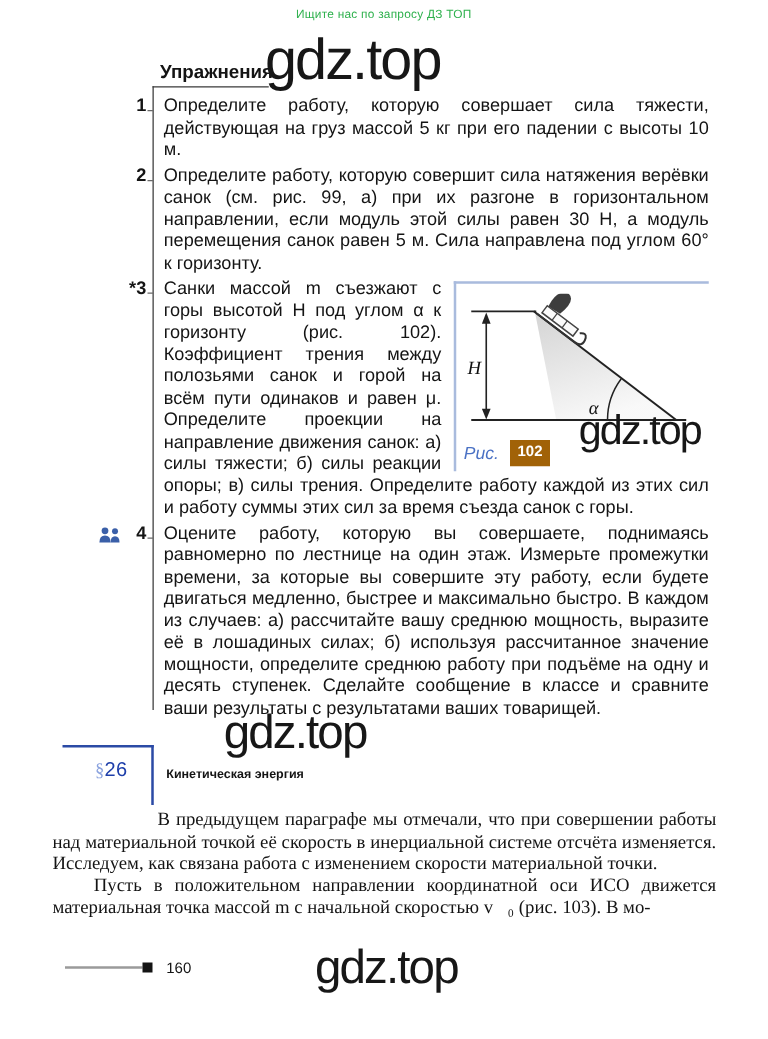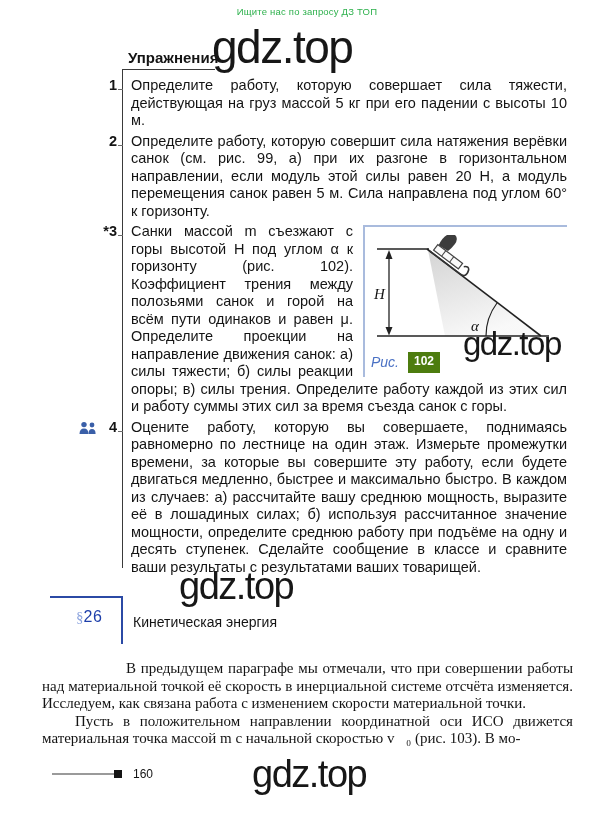--- a/index.html
+++ b/index.html
@@ -41,39 +41,39 @@
   }
   .group-icon { position:absolute; left:-52px; top:2px; width:19px; height:14px; }
   
   .fig {
     float:right; width:196px; margin:2px 0 4px 10px; padding:8px 0 4px 6px;
     border-top:2px solid #a9bbdd; border-left:2px solid #a9bbdd; background:#fff;
   }
   .fig svg { display:block; }
   .fig-caption { margin-top:5px; display:flex; align-items:center; gap:9px; }
   .fig-label { color:#4a71c4; font-style:italic; font-family:Liberation Sans, sans-serif; font-size:14px; }
-  .fig-badge { background:#4d7c0f; color:#fff; font-size:12px; font-weight:700; padding:1px 6px 2px; }
+  .fig-badge { background:#a16207; color:#fff; font-size:12px; font-weight:700; padding:1px 6px 2px; }
   .serif-it { font-family:"Liberation Serif","DejaVu Serif",serif; font-style:italic; }
   
   .bracket {
     position:absolute; left:50px; top:596px; width:71px; height:46px;
     border-top:2px solid #2b4aa5; border-right:2px solid #2b4aa5;
   }
   .sec-label { position:absolute; left:76px; top:608px; display:flex; align-items:baseline; }
   .sec-mark { color:#8aa2de; font-size:15px; font-family:"Liberation Serif","DejaVu Serif",serif; }
   .sec-num  { color:#1e3faa; font-size:16px; font-weight:400; letter-spacing:.5px; }
-  .sec-title { position:absolute; left:133px; top:614px; font-size:14px; font-weight:400; }
+  .sec-title { position:absolute; left:133px; top:614px; font-size:10px; font-weight:700; }
   
   .body-text {
     position:absolute; left:42px; top:648px; width:531px;
     font-family:"Liberation Serif","DejaVu Serif",serif;
     font-size:15px; line-height:17.5px; text-align:justify;
   }
   .body-text p { margin:0; }
-  .body-text .p1 { text-indent:84px;margin-top:12px; }
+  .body-text .p1 { text-indent:84px; }
   .body-text .p2 { text-indent:33px; }
   
   .footer { position:absolute; left:52px; top:766px; height:16px; display:flex; align-items:center; }
   .foot-rule { width:62px; height:1.5px; background:#9a9a9a; }
   .foot-sq { width:8px; height:8px; background:#141414; }
   .page-num { margin-left:11px; font-size:12px; font-weight:400; }
   .links {
     position:absolute; left:0; right:0; top:808px; text-align:center;
     color:#7b3fa5; font-size:9px; font-weight:700; letter-spacing:.3px; cursor:pointer;
   }
@@ -92,21 +92,21 @@
 
   <div class="exercises">
 
     <div class="exercise">
       <span class="num">1</span>
       <p class="ex-text">Определите работу, которую совершает сила тяжести, действующая на груз массой 5 кг при его падении с высоты 10 м.</p>
     </div>
 
     <div class="exercise">
       <span class="num">2</span>
-      <p class="ex-text">Определите работу, которую совершит сила натяжения верёвки санок (см. рис. 99, а) при их разгоне в горизонтальном направлении, если модуль этой силы равен 20 Н, а модуль перемещения санок равен 5 м. Сила направлена под углом 60° к горизонту.</p>
+      <p class="ex-text">Определите работу, которую совершит сила натяжения верёвки санок (см. рис. 99, а) при их разгоне в горизонтальном направлении, если модуль этой силы равен 30 Н, а модуль перемещения санок равен 5 м. Сила направлена под углом 60° к горизонту.</p>
     </div>
 
     <div class="exercise">
       <span class="num">*3</span>
       <div class="ex-text">
         <figure class="fig" style="margin-top:2px;margin-bottom:2px;">
           <svg width="182" height="112" viewBox="0 0 182 112">
             <defs>
               <linearGradient id="sh" x1="0" y1="0" x2="0.4" y2="1">
                 <stop offset="0" stop-color="#c9c9c9"></stop>

